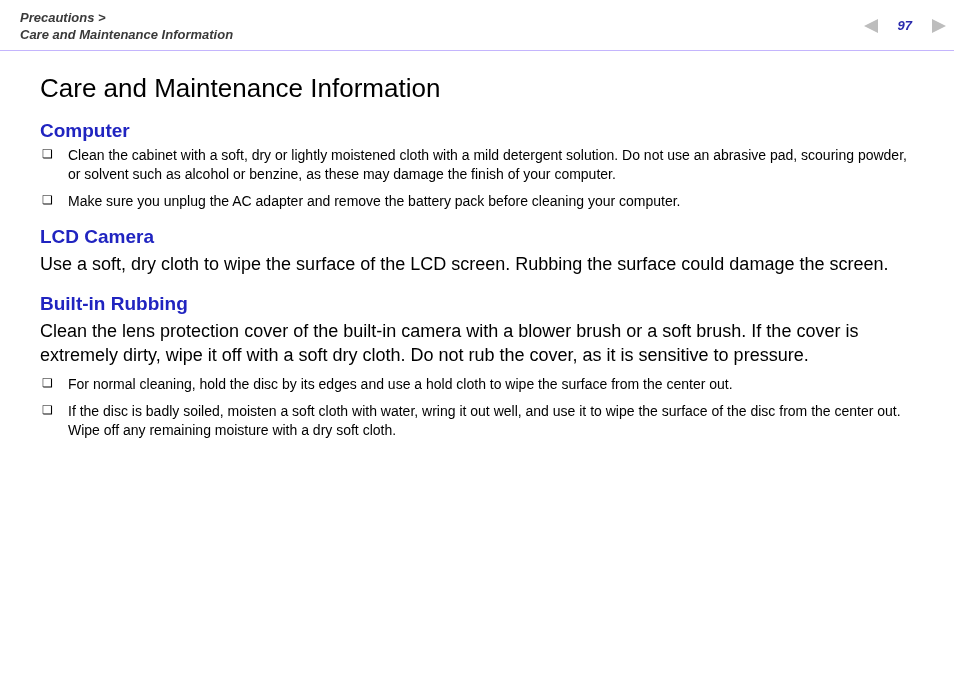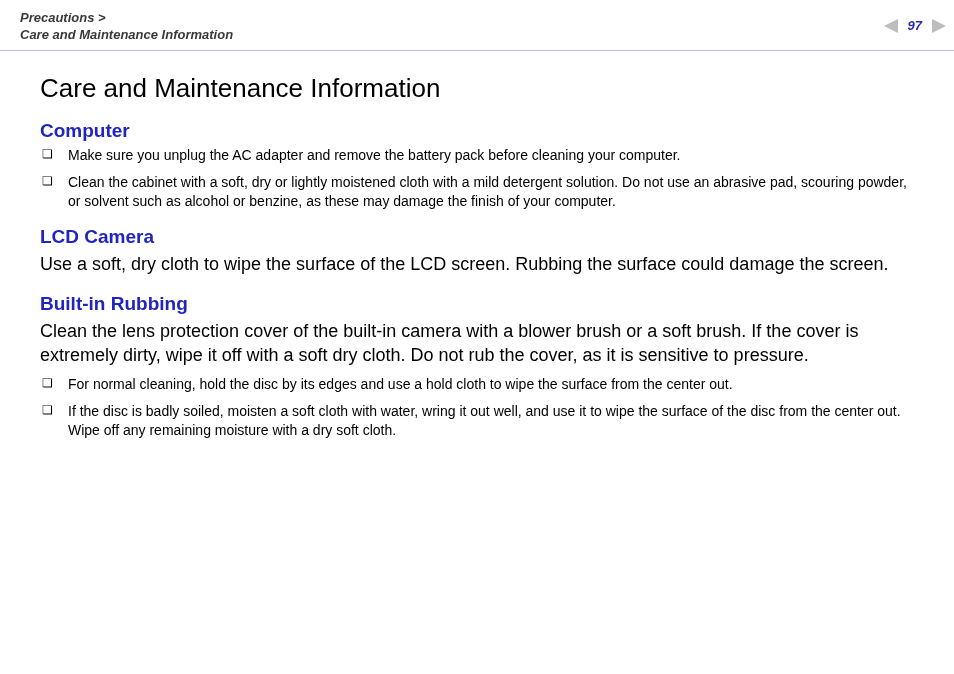--- a/index.html
+++ b/index.html
@@ -25,21 +25,21 @@
   .breadcrumb {
     font-size: 13px;
     font-weight: bold;
     font-style: italic;
     line-height: 1.3;
     color: #3a3a3a;
   }
   .pager {
     display: flex;
     align-items: flex-end;
-    gap: 10px;
+    gap: 20px;
     margin-top: 8px;
   }
   .page-num {
     font-style: italic;
     font-weight: bold;
     font-size: 13px;
     color: #2b2bad;
   }
   .nav-arrow {
     fill: #bdbdbd;
@@ -105,22 +105,22 @@
         <polygon points="0,0 0,10 10,5"></polygon>
       </svg>
     </div>
   </div>
 
   <div class="content">
     <h1 class="h1">Care and Maintenance Information</h1>
 
     <h2 class="h2">Computer</h2>
     <ul class="bullets">
+      <li>Clean the cabinet with a soft, dry or lightly moistened cloth with a mild detergent solution. Do not use an abrasive pad, scouring powder, or solvent such as alcohol or benzine, as these may damage the finish of your computer.</li>
       <li>Make sure you unplug the AC adapter and remove the battery pack before cleaning your computer.</li>
-      <li>Clean the cabinet with a soft, dry or lightly moistened cloth with a mild detergent solution. Do not use an abrasive pad, scouring powder, or solvent such as alcohol or benzine, as these may damage the finish of your computer.</li>
     </ul>
 
     <h2 class="h2">LCD Camera</h2>
     <p class="para">Use a soft, dry cloth to wipe the surface of the LCD screen. Rubbing the surface could damage the screen.</p>
 
     <h2 class="h2">Built-in Rubbing</h2>
     <p class="para">Clean the lens protection cover of the built-in camera with a blower brush or a soft brush. If the cover is extremely dirty, wipe it off with a soft dry cloth. Do not rub the cover, as it is sensitive to pressure.</p>
 
     <ul class="bullets">
       <li>For normal cleaning, hold the disc by its edges and use a hold cloth to wipe the surface from the center out.</li>

